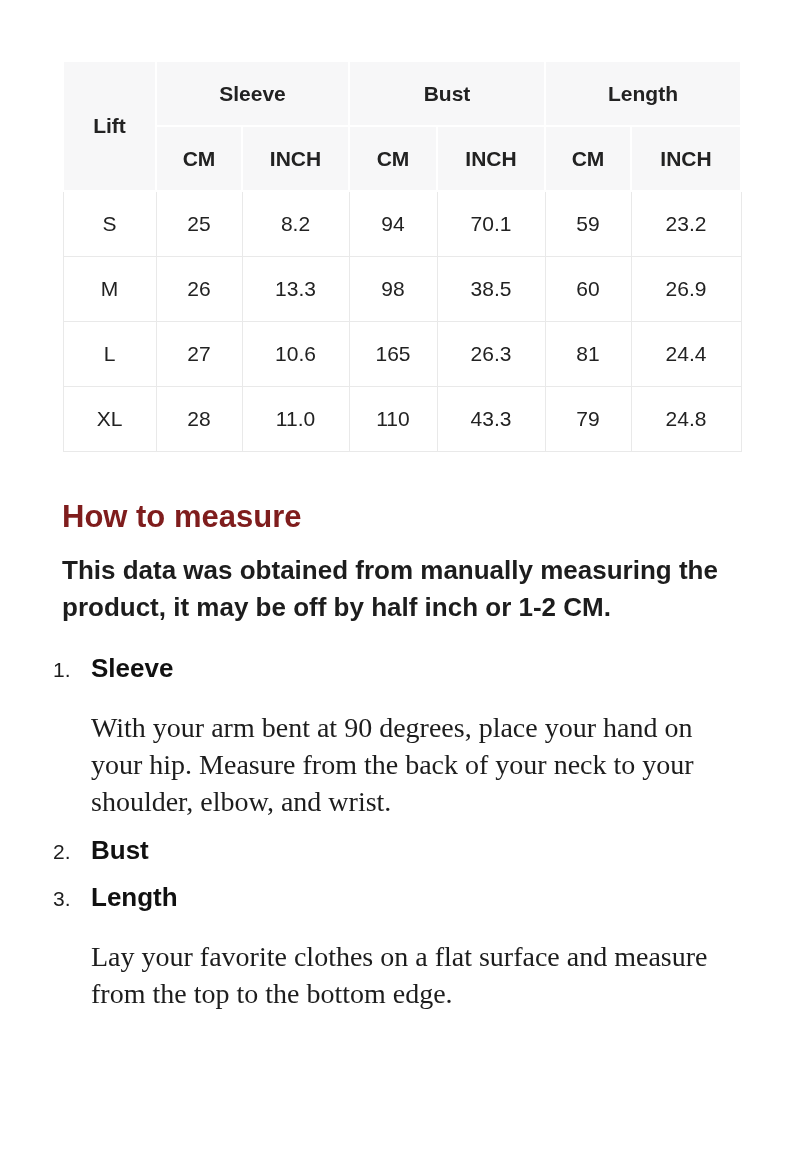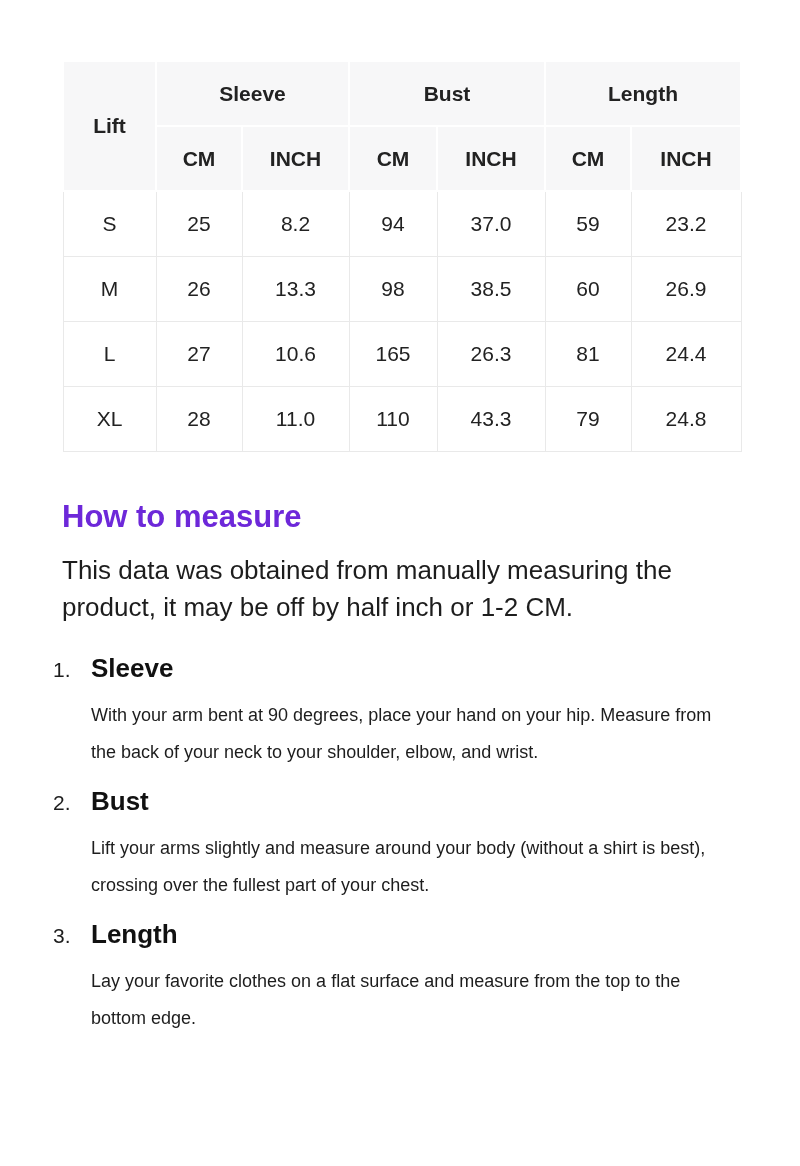--- a/index.html
+++ b/index.html
@@ -48,26 +48,27 @@
   
   .content {
     width: 678px;
     margin-left: 62px;
   }
   .section-title {
     margin: 47px 0 0 0;
     font-size: 31px;
     line-height: 36px;
     font-weight: bold;
-    color: #6d28d9;
+    color: #7f1d1d;
   }
   .intro {
     margin: 17px 0 0 0;
     font-size: 26px;
     line-height: 37px;
+    font-weight: bold;
   }
   .steps {
     margin-top: 25px;
   }
   .step + .step {
     margin-top: 13px;
   }
   .step-head {
     display: flex;
     align-items: baseline;
@@ -78,24 +79,25 @@
     width: 38px;
     font-size: 21px;
   }
   .step-title {
     font-size: 26px;
     line-height: 34px;
     font-weight: bold;
     color: #111111;
   }
   .step-desc {
-    margin: 12px 0 0 29px;
+    margin: 24px 0 0 29px;
     width: 627px;
-    font-size: 18px;
+    font-size: 28px;
     line-height: 37px;
+    font-family: Liberation Serif, serif;
   }
 </style>
 </head>
 <body>
 
 <div class="page">
 
   <table class="size-table">
     <colgroup>
       <col style="width:93px">
@@ -121,21 +123,21 @@
         <th>CM</th>
         <th>INCH</th>
       </tr>
     </thead>
     <tbody>
       <tr>
         <td>S</td>
         <td>25</td>
         <td>8.2</td>
         <td>94</td>
-        <td>37.0</td>
+        <td>70.1</td>
         <td>59</td>
         <td>23.2</td>
       </tr>
       <tr>
         <td>M</td>
         <td>26</td>
         <td>13.3</td>
         <td>98</td>
         <td>38.5</td>
         <td>60</td>
@@ -174,21 +176,20 @@
           <span class="step-title">Sleeve</span>
         </div>
         <p class="step-desc">With your arm bent at 90 degrees, place your hand on your hip. Measure from the back of your neck to your shoulder, elbow, and wrist.</p>
       </div>
 
       <div class="step">
         <div class="step-head">
           <span class="step-number">2.</span>
           <span class="step-title">Bust</span>
         </div>
-        <p class="step-desc">Lift your arms slightly and measure around your body (without a shirt is best), crossing over the fullest part of your chest.</p>
       </div>
 
       <div class="step">
         <div class="step-head">
           <span class="step-number">3.</span>
           <span class="step-title">Length</span>
         </div>
         <p class="step-desc">Lay your favorite clothes on a flat surface and measure from the top to the bottom edge.</p>
       </div>
 

